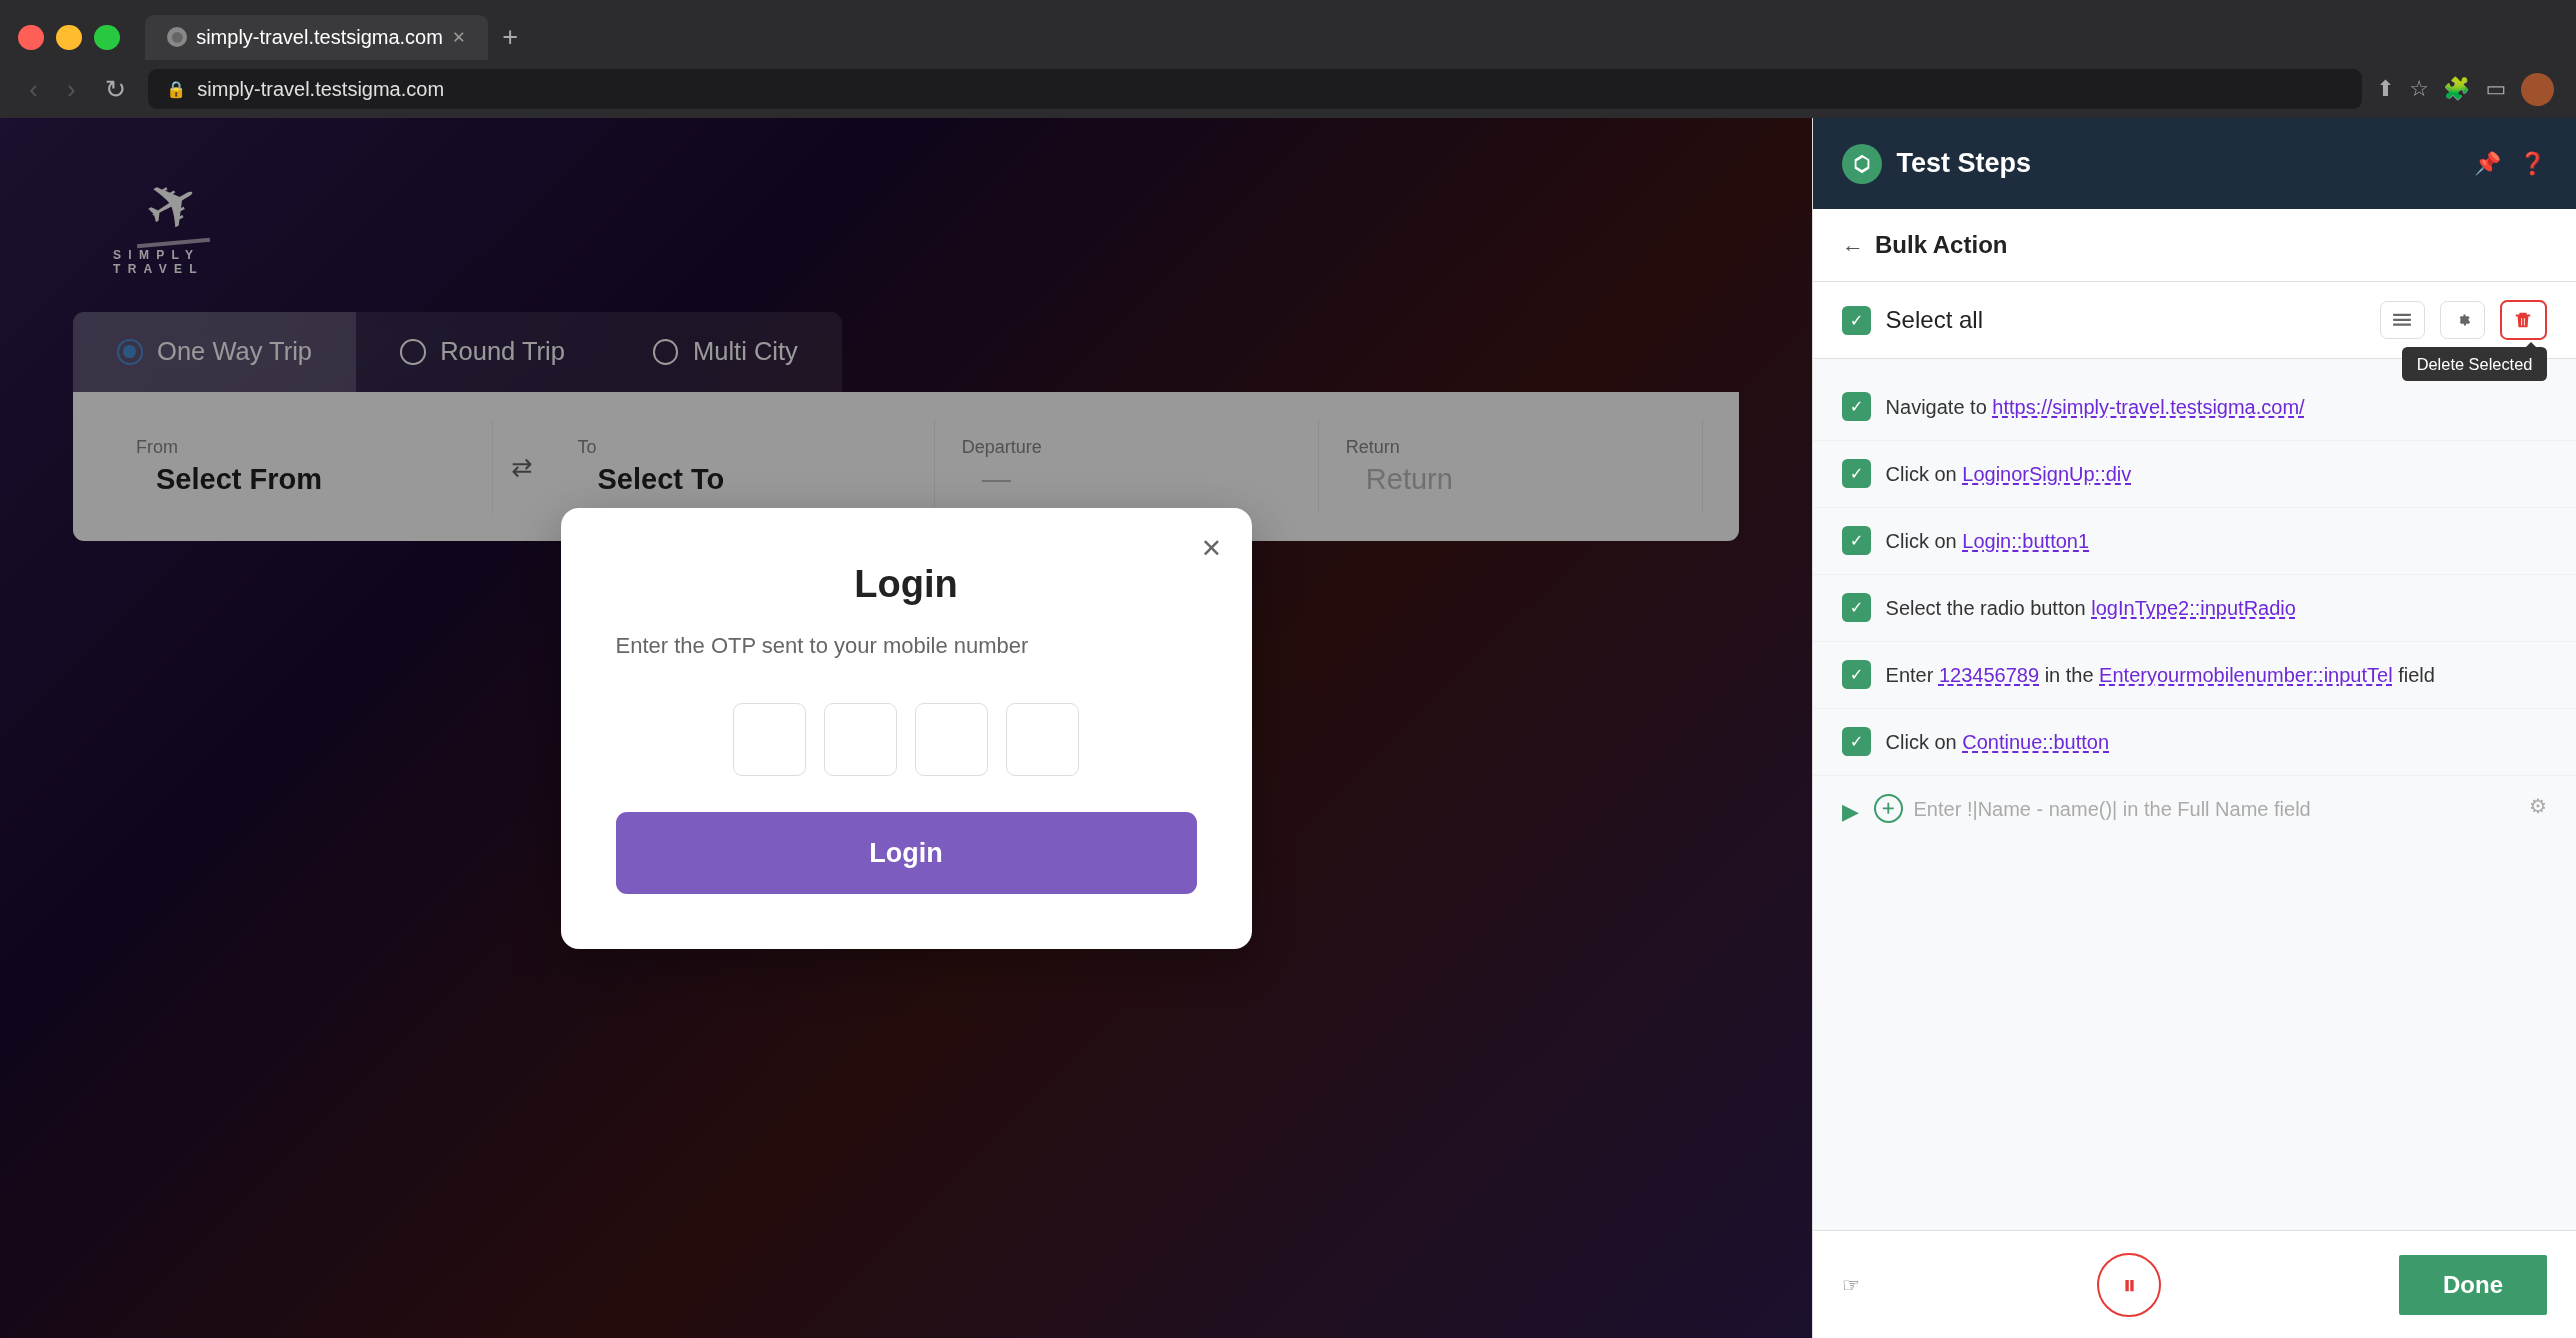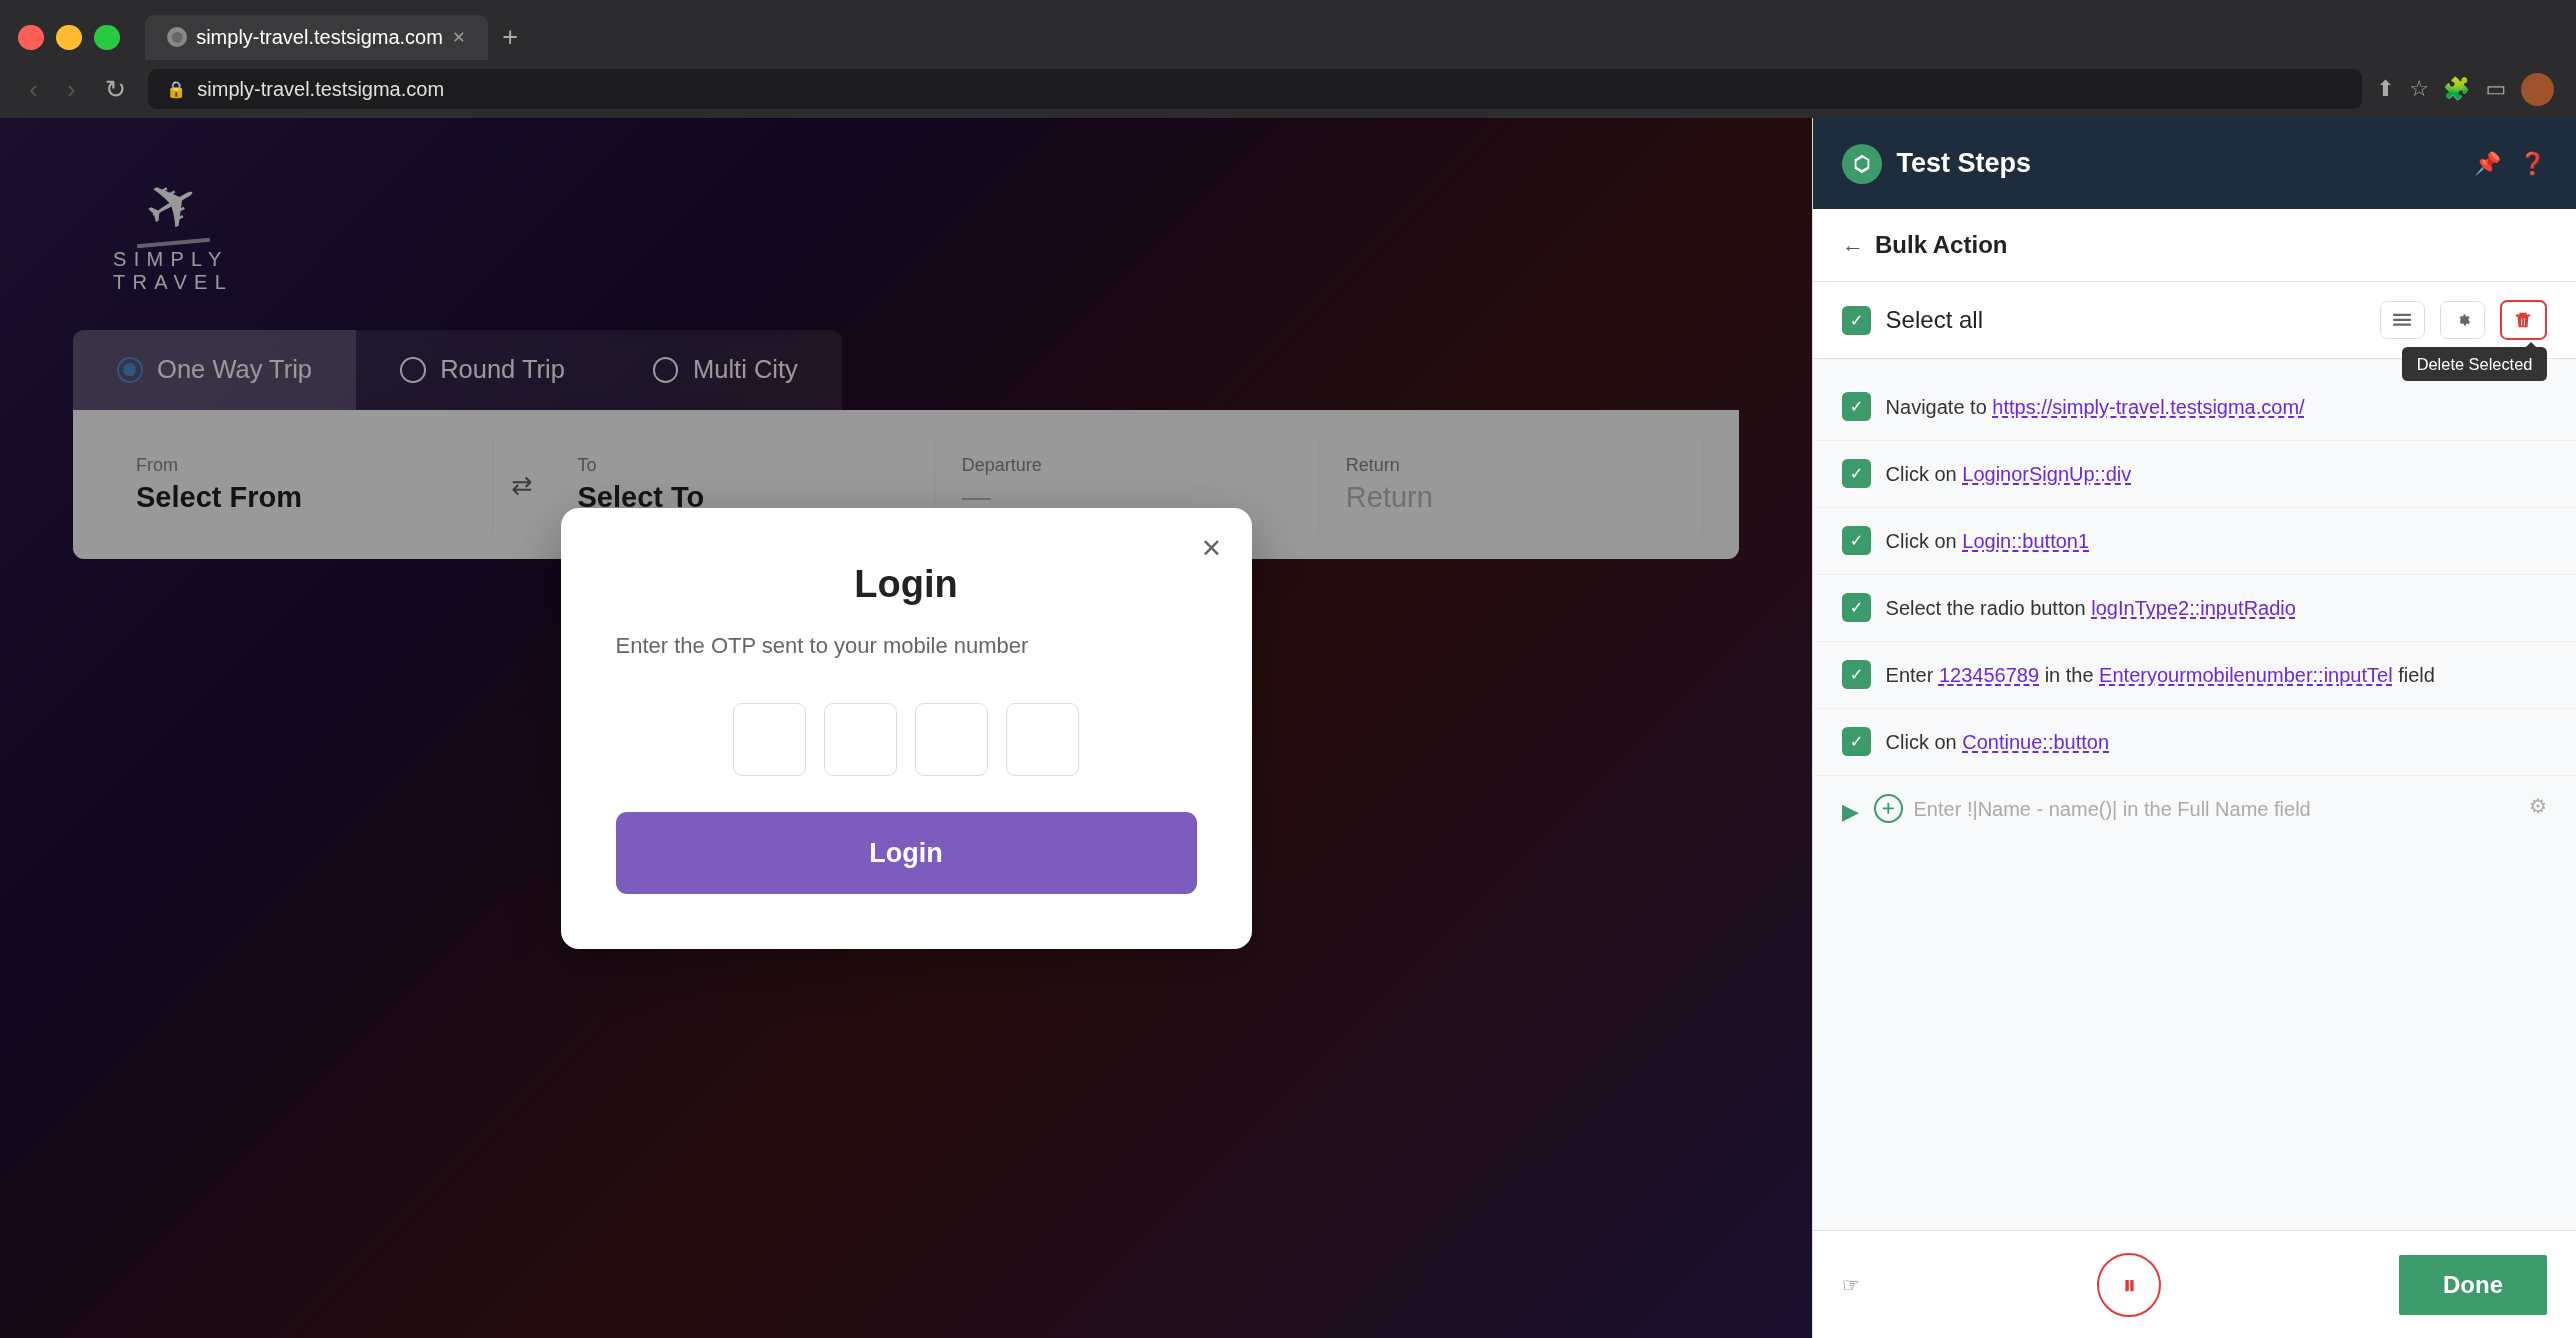--- a/index.html
+++ b/index.html
@@ -47,21 +47,21 @@
       flex: 1; background: linear-gradient(135deg, #2d1b4e 0%, #1a0a2e 30%, #3d1515 60%, #2d1b4e 100%); position: relative; overflow: hidden;
     }
 
     .travel-content {
       padding: 55px 73px; position: relative; z-index: 1;
     }
 
     .simply-travel-logo {
       display: flex; flex-direction: column; align-items: center; width: 200px; margin-bottom: 36px;
     }
-    .logo-text { color: #fff; font-size: 20px; letter-spacing: 7.3px; font-weight: 400; margin-left: 40px; }
+    .logo-text { color: #fff; font-size: 12px; letter-spacing: 7.3px; font-weight: 700; margin-left: 40px; }
 
     .trip-type-selector {
       background: rgba(255,255,255,0.1); backdrop-filter: blur(9px); border-radius: 11px 11px 0 0; display: inline-flex; padding: 0; overflow: hidden;
     }
     .trip-option {
       padding: 25.5px 44px; display: flex; align-items: center; gap: 14.6px; cursor: pointer; color: #fff; font-size: 25.5px;
     }
     .trip-option.active { background: rgba(255,255,255,0.2); align-items: center; }
     .radio-circle {
       width: 25.5px; height: 25.5px; border-radius: 50%; border: 2.3px solid #fff; display: flex; align-items: center; justify-content: center;
@@ -69,21 +69,21 @@
     .radio-circle.active::after {
       content: ''; width: 12.7px; height: 12.7px; border-radius: 50%; background: #4a90d9;
     }
     .radio-circle.active { border-color: #4a90d9; }
 
     .search-bar {
       background: white; border-radius: 0 0 11px 11px; padding: 27px 36px; display: flex; align-items: center; gap: 0; min-width: 728px;
     }
     .search-field { flex: 1; padding: 18px 27px; border-right: 0.9px solid #eee; }
     .field-label { color: #888; font-size: 18px; margin-bottom: 5.5px; }
-    .field-value { color: #222; font-size: 29px; font-weight: 600; }
+    .field-value { color: #222; font-size: 29px; font-weight: 600; margin-left: 20px; }
     .swap-btn { padding: 0 18px; color: #666; font-size: 25.5px; cursor: pointer; }
 
     
     .modal-overlay {
       position: absolute; top: 0; left: 0; right: 0; bottom: 0; background: rgba(0,0,0,0.4); display: flex; align-items: center; justify-content: center; z-index: 10;
     }
     .modal {
       background: white; border-radius: 18px; padding: 55px; width: 691px; position: relative; box-shadow: 0 18px 55px rgba(0,0,0,0.3);
     }
     .modal-close {

